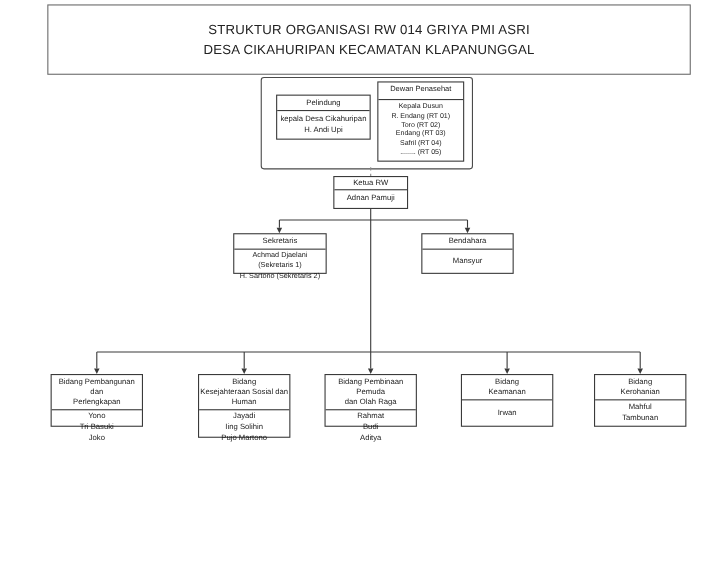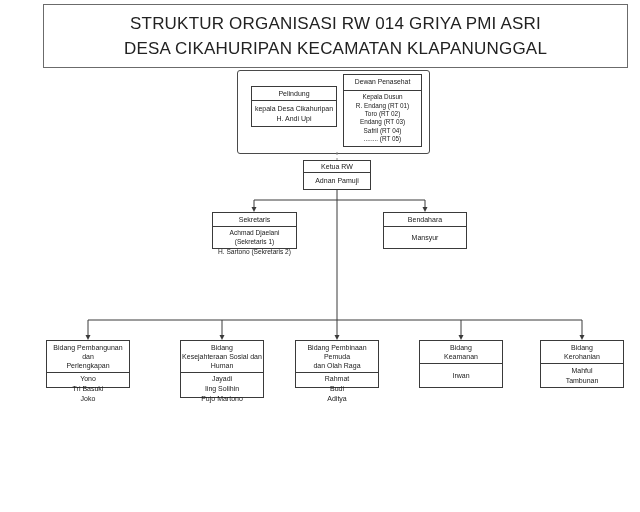--- a/index.html
+++ b/index.html
@@ -3,21 +3,21 @@
 <meta charset="utf-8">
 <style>
   html,body{margin:0;padding:0;background:#ffffff;}
   body{width:640px;height:512px;position:relative;font-family:"Liberation Sans",sans-serif;color:#1a1a1a;}
   .canvas{position:absolute;left:0;top:0;width:640px;height:512px;background:#fff;overflow:hidden;}
 
   .title-box{
     position:absolute;left:43px;top:4px;width:583px;height:62px;
     border:1px solid #6b6b6b;background:#fff;
     display:flex;align-items:center;justify-content:center;
-    text-align:center;font-size:17px;line-height:1.5;color:#222;
+    text-align:center;font-size:12px;line-height:1.5;color:#222;
     white-space:pre-line;letter-spacing:0.2px;
   }
 
   .group-box{
     position:absolute;left:237px;top:70px;width:191px;height:82px;
     border:1px solid #4a4a4a;border-radius:3px;background:#fff;
   }
 
   .node{
     position:absolute;border:1px solid #3a3a3a;background:#fff;

